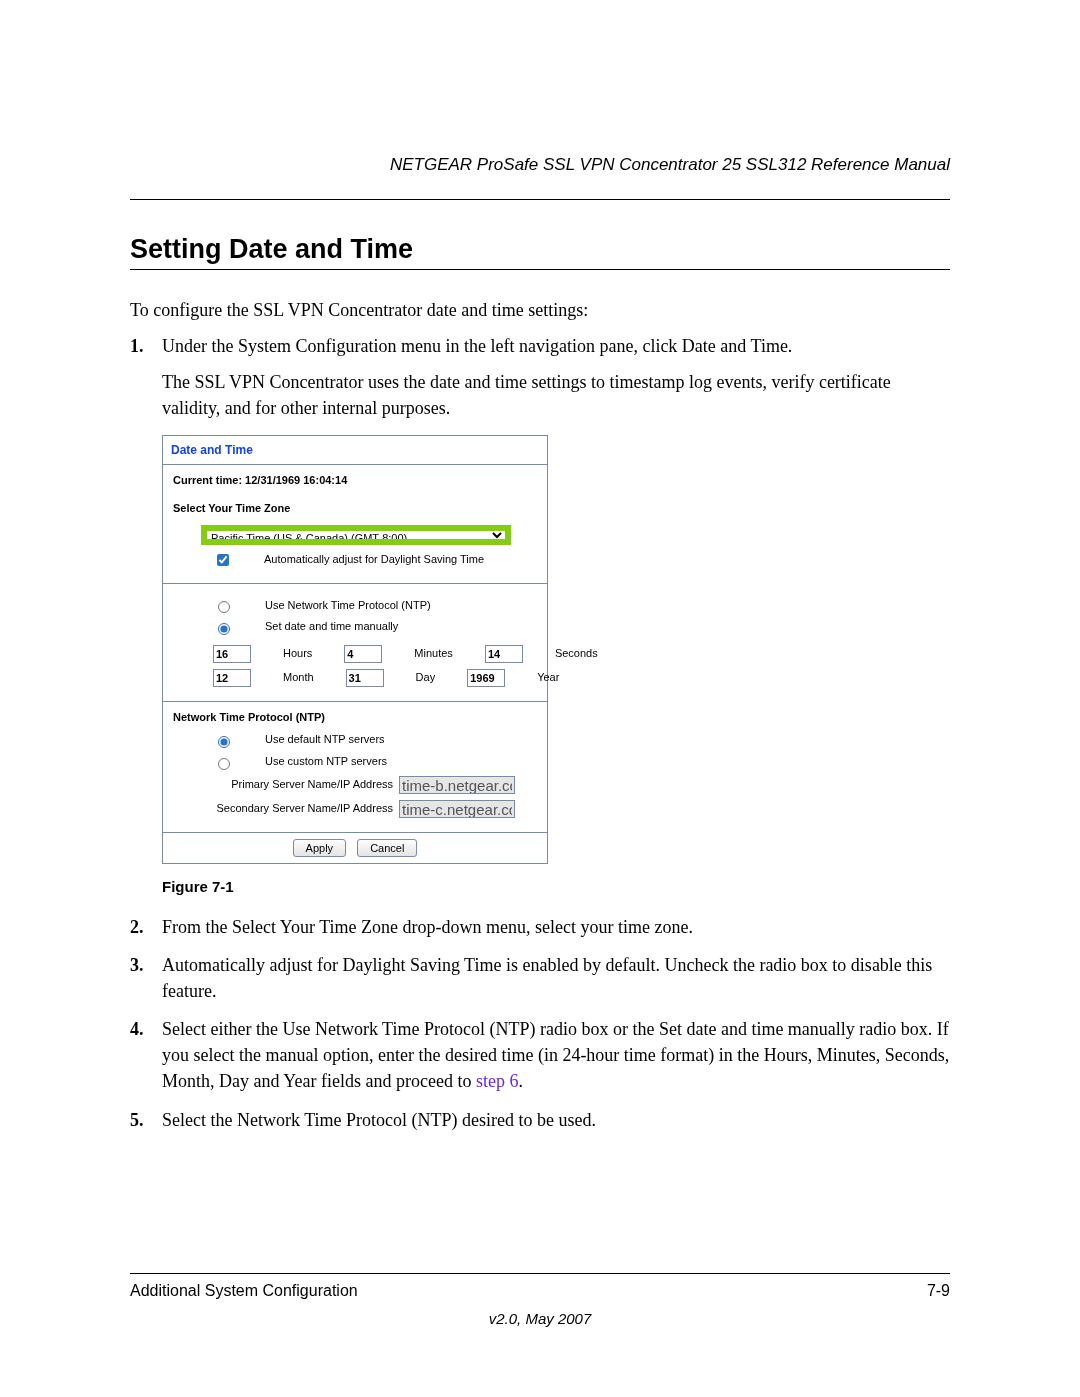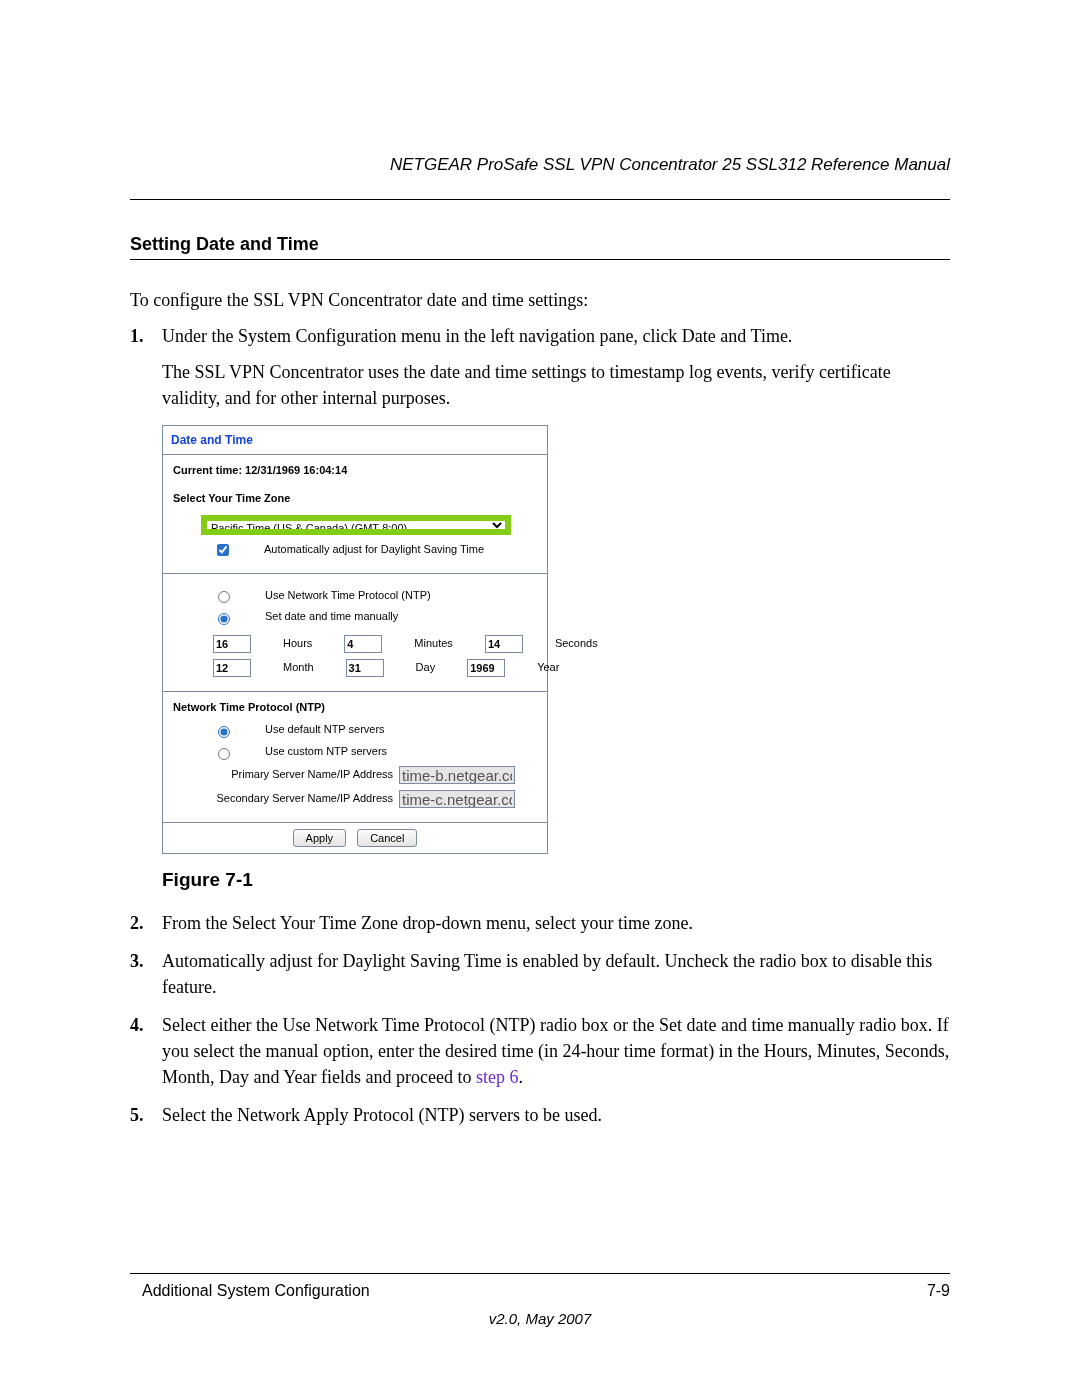--- a/index.html
+++ b/index.html
@@ -20,21 +20,21 @@
     font-family: Arial, Helvetica, sans-serif;
     font-size: 17px;
     text-align: right;
     padding-bottom: 24px;
     border-bottom: 1.5px solid #000;
     margin-bottom: 34px;
   }
   h1.section {
     font-family: Arial, Helvetica, sans-serif;
     font-weight: bold;
-    font-size: 18px;
+    font-size: 27px;
     margin: 0 0 6px 0;
     padding-bottom: 4px;
     border-bottom: 1.5px solid #000;
   }
   p.intro {
     font-size: 18px;
     margin: 30px 0 12px 0;
   }
   ol.steps {
     font-size: 18px;
@@ -50,21 +50,21 @@
   ol.steps .num {
     font-weight: bold;
     min-width: 32px;
   }
   ol.steps .body { flex: 1; }
   .subpara { margin-top: 10px; }
   .link { color: #6d28d9; }
   .fig-caption {
     font-family: Arial, Helvetica, sans-serif;
     font-weight: bold;
-    font-size: 19px;
+    font-size: 15px;
     margin: 12px 0 4px 0;
   }
 
   
   .shot {
     width: 384px;
     font-family: Arial, Helvetica, sans-serif;
     font-size: 11px;
     color: #000;
     border: 1px solid #7a8aa0;
@@ -130,21 +130,20 @@
   .footer {
     position: absolute;
     left: 130px; right: 130px;
     bottom: 70px;
   }
   .footer .rule { border-top: 1.5px solid #000; margin-bottom: 8px; }
   .footer .line {
     display: flex; justify-content: space-between;
     font-family: Arial, Helvetica, sans-serif;
     font-size: 16px;
-    margin-left: 12px;
   }
   .footer .ver {
     text-align: center;
     font-family: Arial, Helvetica, sans-serif;
     font-style: italic;
     font-size: 15px;
     margin-top: 10px;
   }
 </style>
 </head>
@@ -250,21 +249,21 @@
 
     <li>
       <span class="num">4.</span>
       <span class="body">
         <span>Select either the Use Network Time Protocol (NTP) radio box or the Set date and time manually radio box. If you select the manual option, enter the desired time (in 24-hour time format) in the Hours, Minutes, Seconds, Month, Day and Year fields and proceed to </span><span class="link">step 6</span><span>.</span>
       </span>
     </li>
 
     <li>
       <span class="num">5.</span>
-      <span class="body">Select the Network Apply Protocol (NTP) servers to be used.</span>
+      <span class="body">Select the Network Time Protocol (NTP) desired to be used.</span>
     </li>
   </ol>
 
   <div class="footer">
     <div class="rule"></div>
     <div class="line">
       <span>Additional System Configuration</span>
       <span>7-9</span>
     </div>
     <div class="ver">v2.0, May 2007</div>

